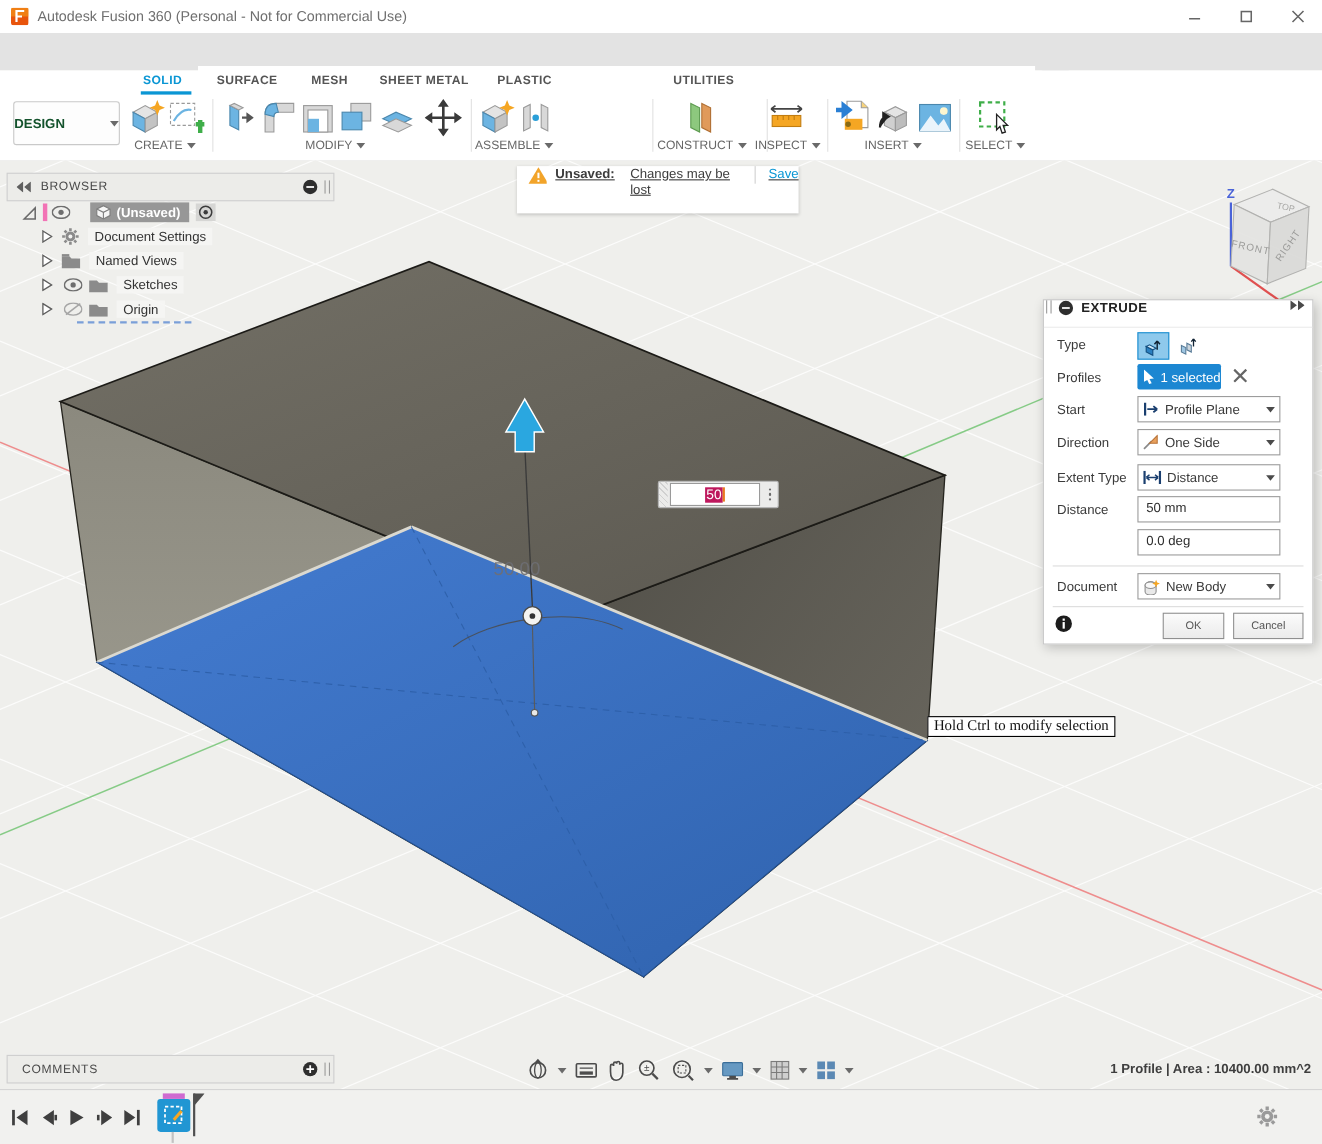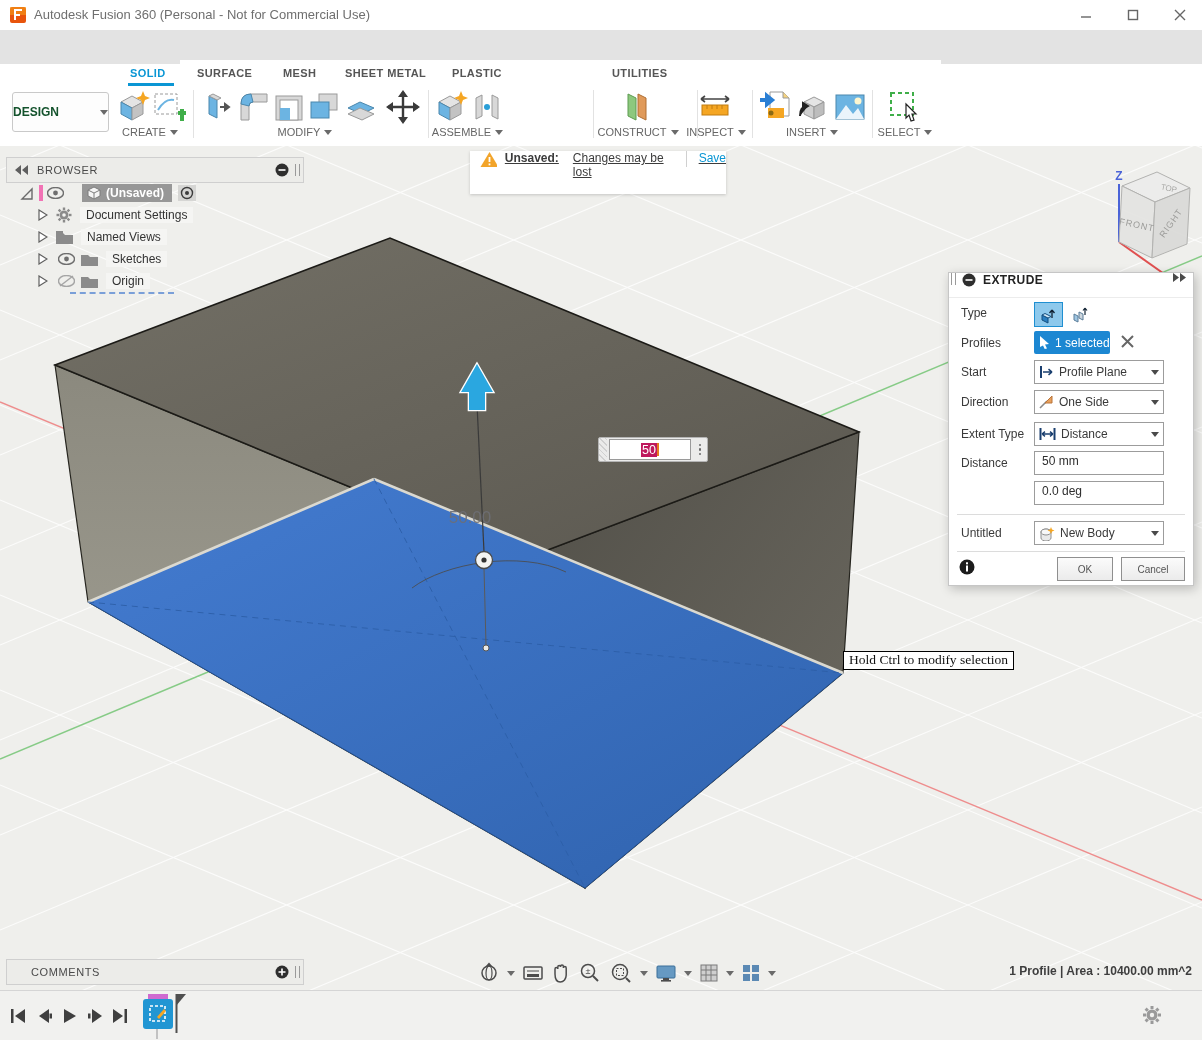--- a/index.html
+++ b/index.html
@@ -621,21 +621,21 @@
     </div>
 
     <span class="abs dlglabel" style="top:183px">Distance</span>
     <input class="abs dlginput" style="top: 178px;" value="50 mm">
 
     <span class="abs dlglabel" style="top:213px"></span>
     <input class="abs dlginput" style="top: 208px;" value="0.0 deg">
 
     <div class="abs dlgdiv" style="top:241px"></div>
 
-    <span class="abs dlglabel" style="top:253px">Untitled</span>
+    <span class="abs dlglabel" style="top:253px">Document</span>
     <div class="abs dlgctl" style="top:248px">
       <svg width="16" height="15">
           <path d="M2,6 a5,3 0 0 1 10,0 V12 a5,3 0 0 1 -10,0 Z" fill="#e9e9e9" stroke="#8f8f8f"></path>
           <ellipse cx="7" cy="6" rx="5" ry="3" fill="#f8f8f8" stroke="#8f8f8f"></ellipse>
           <path d="M12,1 L13,3.5 L15.5,4.5 L13,5.5 L12,8 L11,5.5 L8.5,4.5 L11,3.5 Z" fill="#f5a623"></path>
         </svg>
       <span>New Body</span>
       <span class="ddcaret"></span>
     </div>
 
@@ -644,21 +644,21 @@
         <circle cx="8" cy="8" r="7.5" fill="#1c1c1c"></circle>
         <rect x="7" y="6.5" width="2" height="6" fill="#fff"></rect>
         <rect x="7" y="3.3" width="2" height="2" fill="#fff"></rect>
       </svg>
     <div class="abs btn" style="left:108px;top:284px;width:54px">OK</div>
     <div class="abs btn" style="left:172px;top:284px;width:62px">Cancel</div>
   </div>
 
   <div class="abs" style="left:6px;top:813px;width:298px">
     <div class="panelhead">
-      <span style="margin-left:24px">COMMENTS</span>
+      <span style="margin-left:13px">COMMENTS</span>
       <span style="flex:1"></span>
       <svg width="14" height="14">
           <circle cx="7" cy="7" r="6.5" fill="#2e2e2e"></circle>
           <path d="M7,3.5 V10.5 M3.5,7 H10.5" stroke="#fff" stroke-width="1.6"></path>
         </svg>
       <span class="grip" style="margin:0 3px 0 6px"></span>
     </div>
   </div>
 
   <div class="abs navbar">

